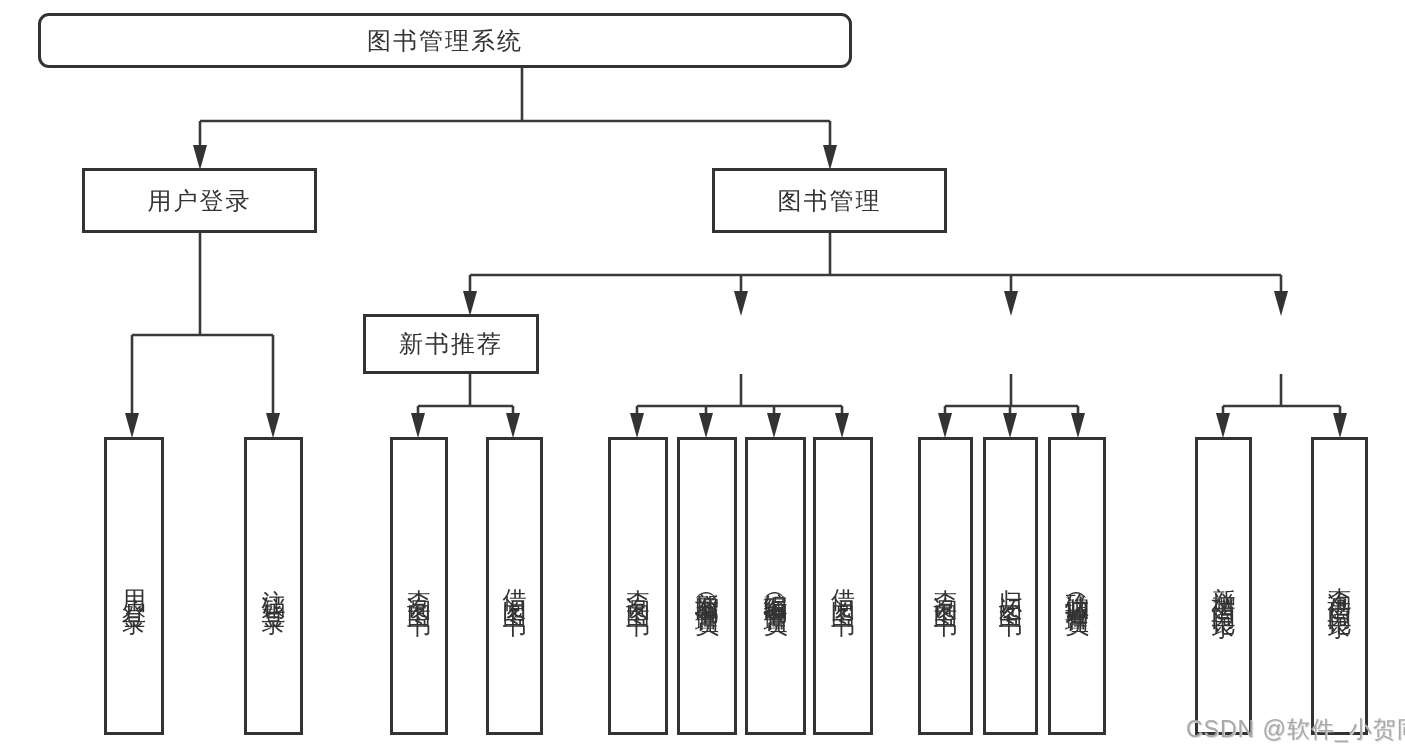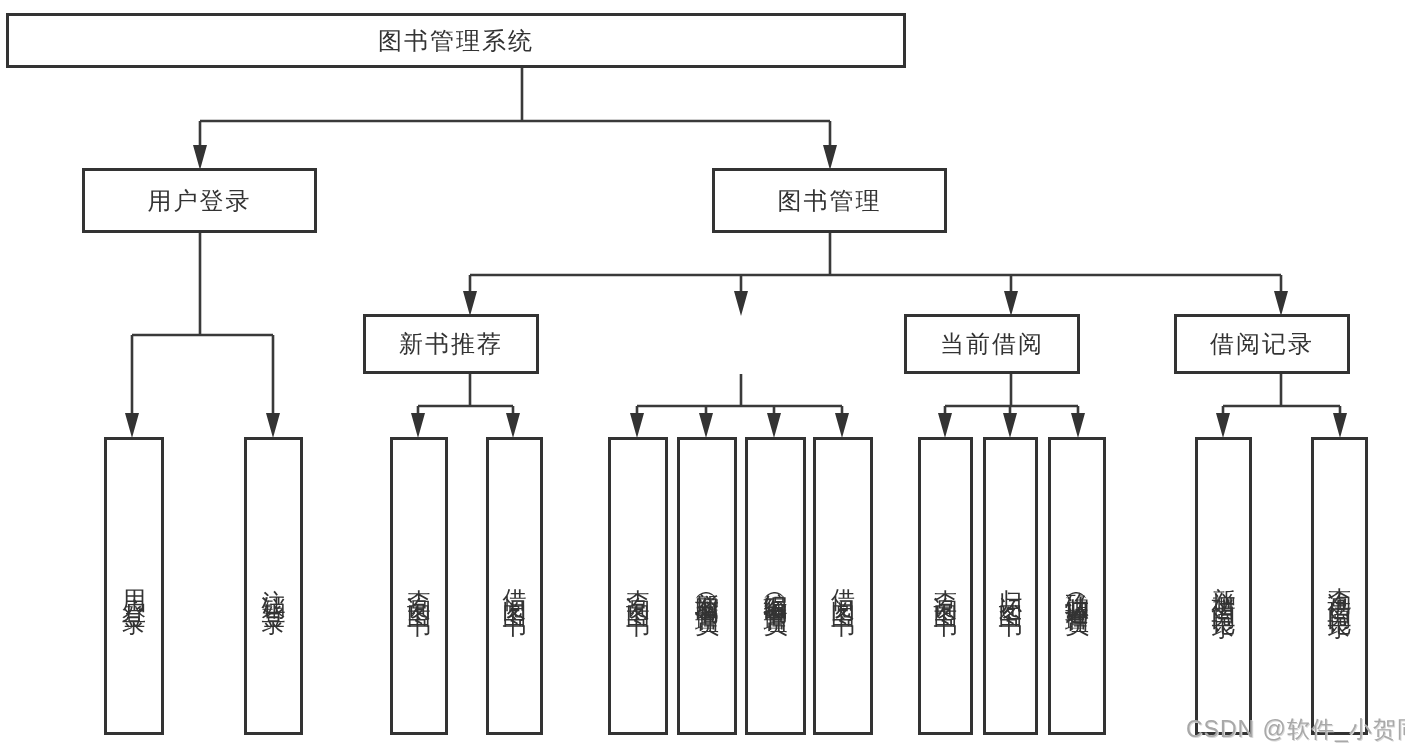--- a/index.html
+++ b/index.html
@@ -13,21 +13,21 @@
     display:flex;align-items:center;justify-content:center;
     font-size:24px;color:#333333;letter-spacing:2px;white-space:nowrap;
   }
   .leaf{
     writing-mode:vertical-rl;text-orientation:mixed;
     letter-spacing:8px;line-height:1;white-space:normal;
   }
   .leaf.long{letter-spacing:3px;}
   .leaf.mid{letter-spacing:6px;}
   
-  .n-root{left:6px;top:13px;width:900px;height:55px;}
+  .n-root{left:38px;top:13px;width:814px;height:55px;border-radius:11px;}
   
   .n-l2a{left:82px;top:168px;width:235px;height:65px;}
   .n-l2b{left:712px;top:168px;width:235px;height:65px;}
   
   .n-l3{top:314px;width:176px;height:60px;}
   .n-l3a{left:363px;}
   .n-l3b{left:634px;}
   .n-l3c{left:904px;}
   .n-l3d{left:1174px;}
   
@@ -78,22 +78,20 @@
       M1071 413 L1085 413 L1078 438 Z
       M1216 413 L1230 413 L1223 438 Z  M1333 413 L1347 413 L1340 438 Z"></path>
   </svg>
 
   <div class="node n-root">图书管理系统</div>
 
   <div class="node n-l2a">用户登录</div>
   <div class="node n-l2b">图书管理</div>
 
   <div class="node n-l3 n-l3a">新书推荐</div>
-  <div class="node n-l3 n-l3c">当前借阅</div>
-  <div class="node n-l3 n-l3d">借阅记录</div>
 
   <div class="node leaf lf lf0">用户登录</div>
   <div class="node leaf lf lf1">注销登录</div>
   <div class="node leaf lf lf2">查询图书</div>
   <div class="node leaf lf lf3">借阅图书</div>
   <div class="node leaf lf lf4">查询图书</div>
   <div class="node leaf long lf lf5">新增图书（管理员）</div>
   <div class="node leaf long lf lf6">编辑图书（管理员）</div>
   <div class="node leaf lf lf7">借阅图书</div>
   <div class="node leaf lf lf8">查询图书</div>

